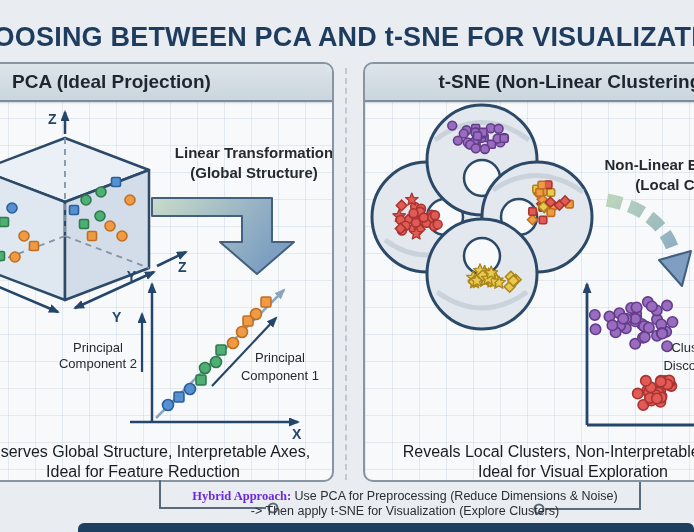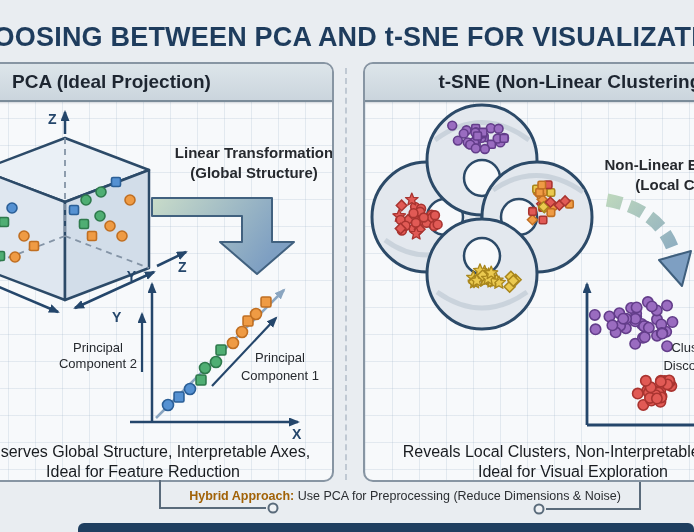--- a/index.html
+++ b/index.html
@@ -22,21 +22,21 @@
   .panel-left .panel-header{padding-left:58px;}
   .panel-right .panel-header{justify-content:center;}
   .panel-svg{position:absolute;left:0;top:36px;}
   .caption{position:absolute;left:0;right:0;top:378px;text-align:center;
     font-size:16px;line-height:20px;color:#191c20;font-weight:500;white-space:nowrap;}
   .divider{position:absolute;left:345px;top:68px;height:412px;width:0;
     border-left:2px dashed #c0c9d3;}
   .footer-connectors{position:absolute;left:0;top:478px;width:694px;height:50px;}
   .footer-text{position:absolute;left:116px;width:578px;top:489px;
     text-align:center;font-size:12.5px;line-height:15px;color:#2a2d31;}
-  .footer-text b{font-weight:bold;color:#a16207;}
+  .footer-text b{font-weight:bold;color:#6d28d9;font-family:Liberation Serif, serif;}
   .bottom-bar{position:absolute;left:78px;top:523px;width:616px;height:9px;
     background:#1f3f60;border-radius:6px 6px 0 0;}
   text{font-family:"Liberation Sans",sans-serif;}
   .ax-lbl{font-size:14px;font-weight:bold;fill:#24466b;}
   .big-lbl{font-size:15px;font-weight:600;fill:#26292e;}
   .sm-lbl{font-size:13px;fill:#26292e;}
 </style>
 </head>
 <body>
 
@@ -366,15 +366,16 @@
   </div>
 
   <svg class="footer-connectors">
     <path d="M160,2 V30 H266" fill="none" stroke="#5a6b7b" stroke-width="2"></path>
     <circle cx="273" cy="30" r="4.5" fill="#eef1f4" stroke="#5a6b7b" stroke-width="2"></circle>
     <circle cx="539" cy="31" r="4.5" fill="#eef1f4" stroke="#5a6b7b" stroke-width="2"></circle>
     <path d="M546,31 H640 V4" fill="none" stroke="#5a6b7b" stroke-width="2"></path>
   </svg>
   <div class="footer-text">
     <div><b>Hybrid Approach:</b><span> Use PCA for Preprocessing (Reduce Dimensions &amp; Noise)</span></div>
+    <div>-&gt; Then apply t-SNE for Visualization (Explore Clusters)</div>
   </div>
   <div class="bottom-bar"></div>
 </div>
 
 </body></html>

